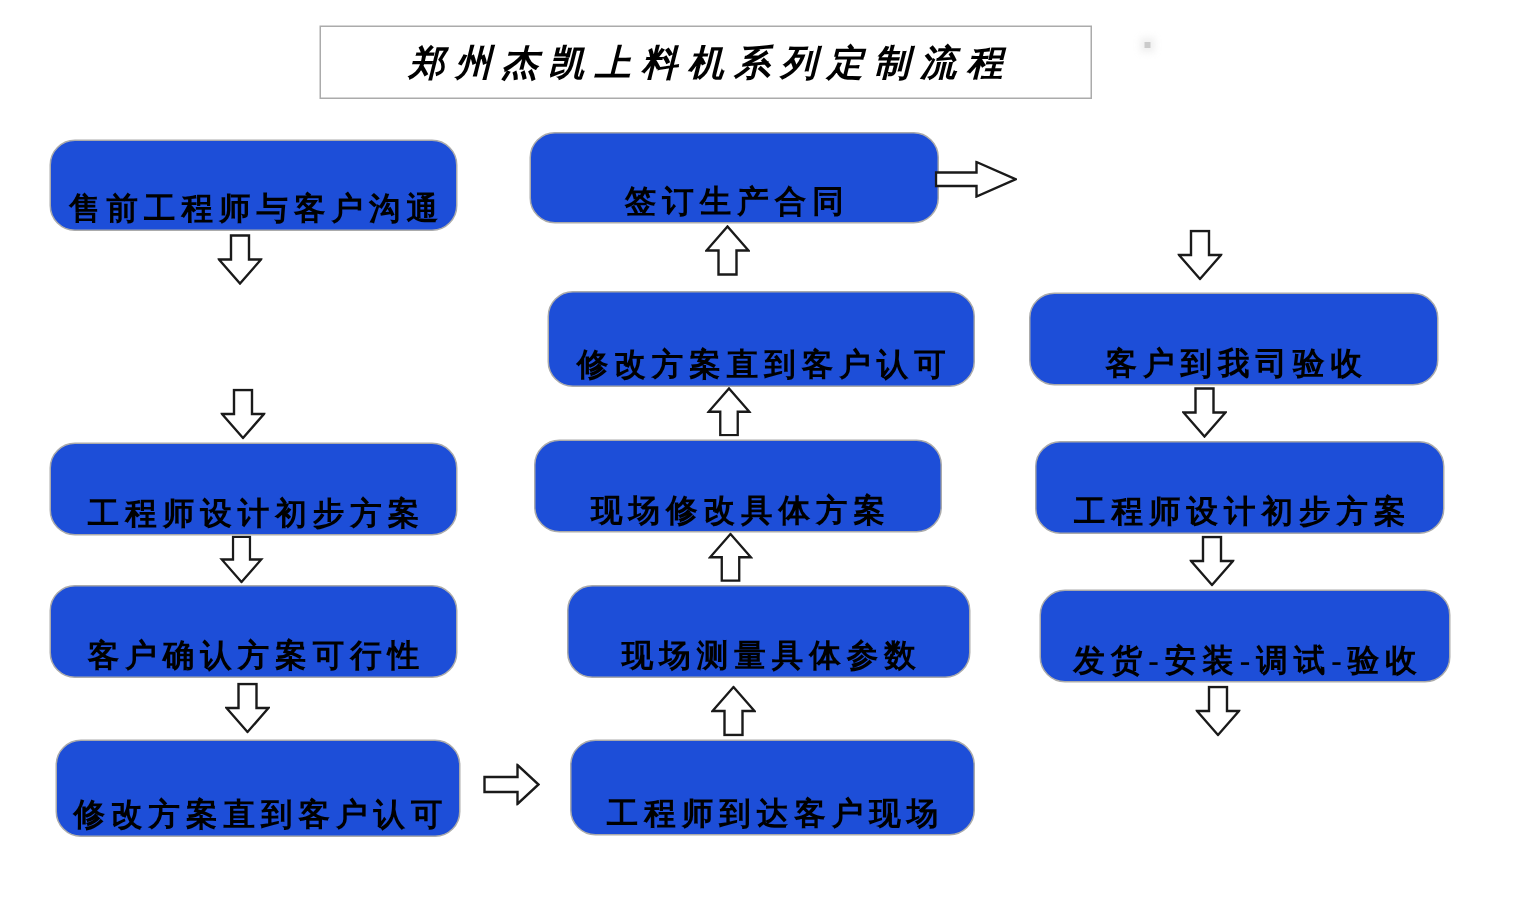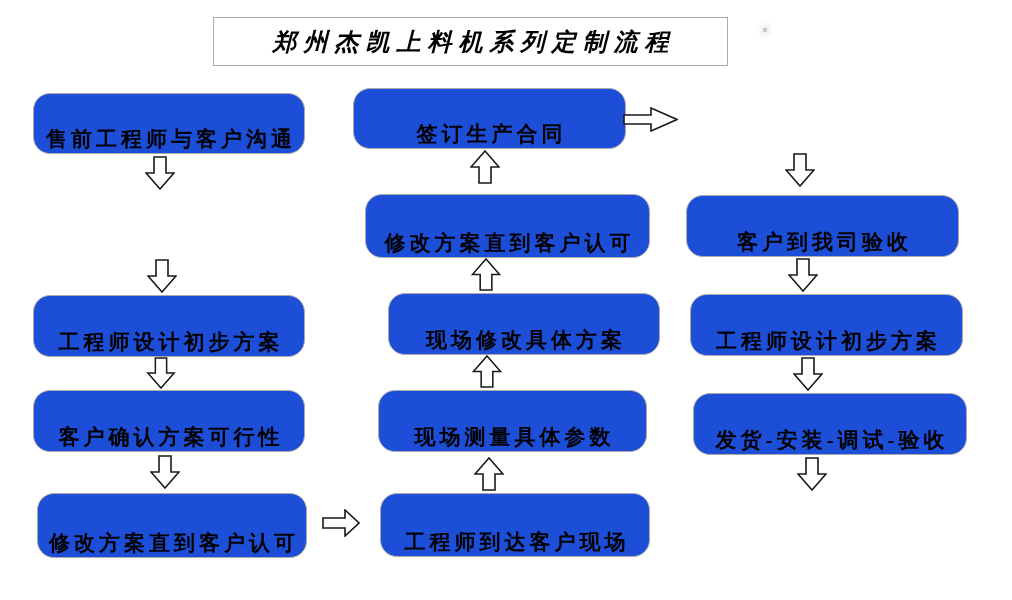--- a/index.html
+++ b/index.html
@@ -69,21 +69,21 @@
   <div class="node" style="left:37px;top:493px;width:268px;height:63px">
     <span class="node-label">修改方案直到客户认可</span>
   </div>
 
   <div class="node" style="left:353px;top:88px;width:271px;height:59px">
     <span class="node-label">签订生产合同</span>
   </div>
   <div class="node" style="left:365px;top:194px;width:283px;height:62px">
     <span class="node-label">修改方案直到客户认可</span>
   </div>
-  <div class="node" style="left:388px;top:293px;width:270px;height:60px">
+  <div class="node" style="left:356px;top:293px;width:270px;height:60px">
     <span class="node-label">现场修改具体方案</span>
   </div>
   <div class="node" style="left:380px;top:493px;width:268px;height:62px">
     <span class="node-label">工程师到达客户现场</span>
   </div>
   <div class="node" style="left:378px;top:390px;width:267px;height:60px">
     <span class="node-label">现场测量具体参数</span>
   </div>
 
   <div class="node" style="left:686px;top:195px;width:271px;height:60px">

